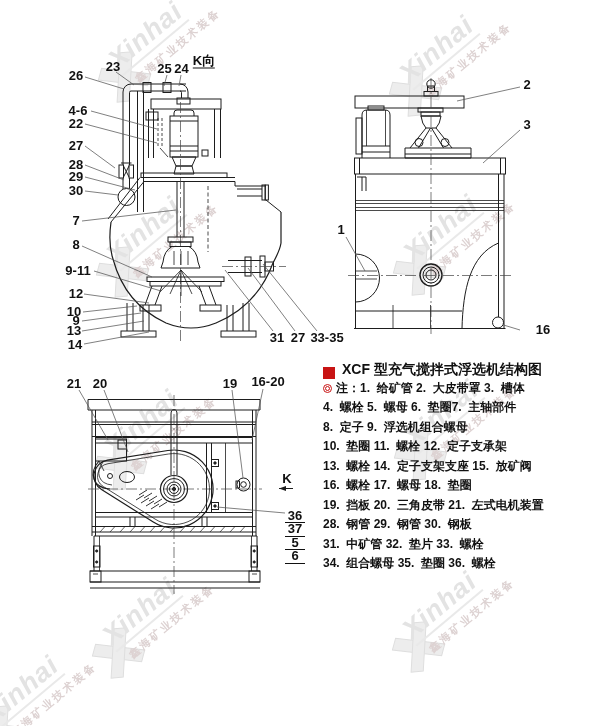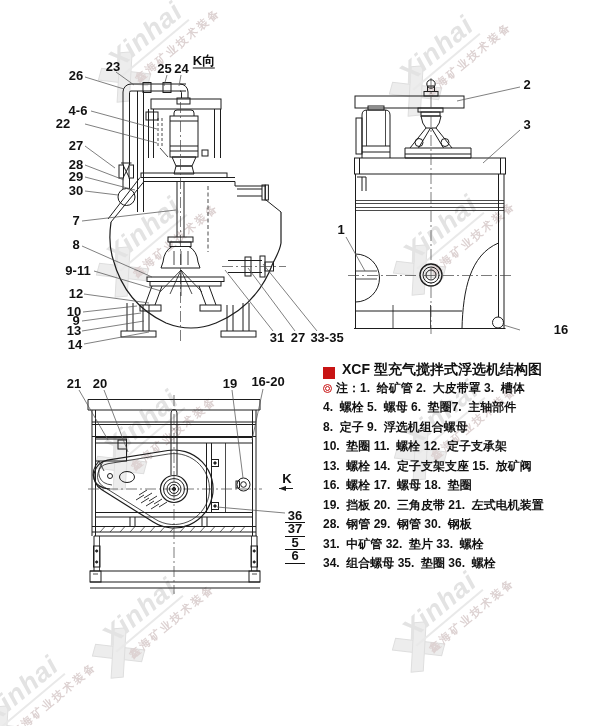--- a/index.html
+++ b/index.html
@@ -366,41 +366,41 @@
       <path d="M285 513 L217 507"></path>
     </g>
   </svg>
 
   <div class="lbl" style="left:76px;top:75px"><span>26</span></div>
   <div class="lbl" style="left:113px;top:66px"><span>23</span></div>
   <div class="lbl" style="left:164.5px;top:68px"><span>25</span></div>
   <div class="lbl" style="left:181.5px;top:68px"><span>24</span></div>
   <div class="lbl u" style="left:204px;top:60px"><span>K向</span></div>
   <div class="lbl" style="left:78px;top:110px"><span>4-6</span></div>
-  <div class="lbl" style="left:63px;top:123px"><span>22</span></div>
+  <div class="lbl" style="left:76px;top:123px"><span>22</span></div>
   <div class="lbl" style="left:76px;top:145px"><span>27</span></div>
   <div class="lbl" style="left:76px;top:164px"><span>28</span></div>
   <div class="lbl" style="left:76px;top:176px"><span>29</span></div>
   <div class="lbl" style="left:76px;top:190px"><span>30</span></div>
   <div class="lbl" style="left:76px;top:220px"><span>7</span></div>
   <div class="lbl" style="left:76px;top:244px"><span>8</span></div>
   <div class="lbl" style="left:78px;top:270px"><span>9-11</span></div>
   <div class="lbl" style="left:76px;top:293px"><span>12</span></div>
   <div class="lbl" style="left:74px;top:311px"><span>10</span></div>
   <div class="lbl" style="left:76px;top:320px"><span>9</span></div>
   <div class="lbl" style="left:74px;top:330px"><span>13</span></div>
   <div class="lbl" style="left:75px;top:344px"><span>14</span></div>
   <div class="lbl" style="left:277px;top:337px"><span>31</span></div>
   <div class="lbl" style="left:298px;top:337px"><span>27</span></div>
   <div class="lbl" style="left:327px;top:337px"><span>33-35</span></div>
 
   <div class="lbl" style="left:527px;top:84px"><span>2</span></div>
   <div class="lbl" style="left:527px;top:124px"><span>3</span></div>
   <div class="lbl" style="left:341px;top:229px"><span>1</span></div>
-  <div class="lbl" style="left:561px;top:329px"><span>16</span></div>
+  <div class="lbl" style="left:543px;top:329px"><span>16</span></div>
 
   <div class="lbl" style="left:74px;top:383px"><span>21</span></div>
   <div class="lbl" style="left:100px;top:383px"><span>20</span></div>
   <div class="lbl" style="left:230px;top:383px"><span>19</span></div>
   <div class="lbl" style="left:268px;top:381px"><span>16-20</span></div>
   <div class="lbl" style="left:287px;top:478px"><span>K</span></div>
 
   <div id="stack36">
     <span class="srow">36</span>
     <span class="srow">37</span>

